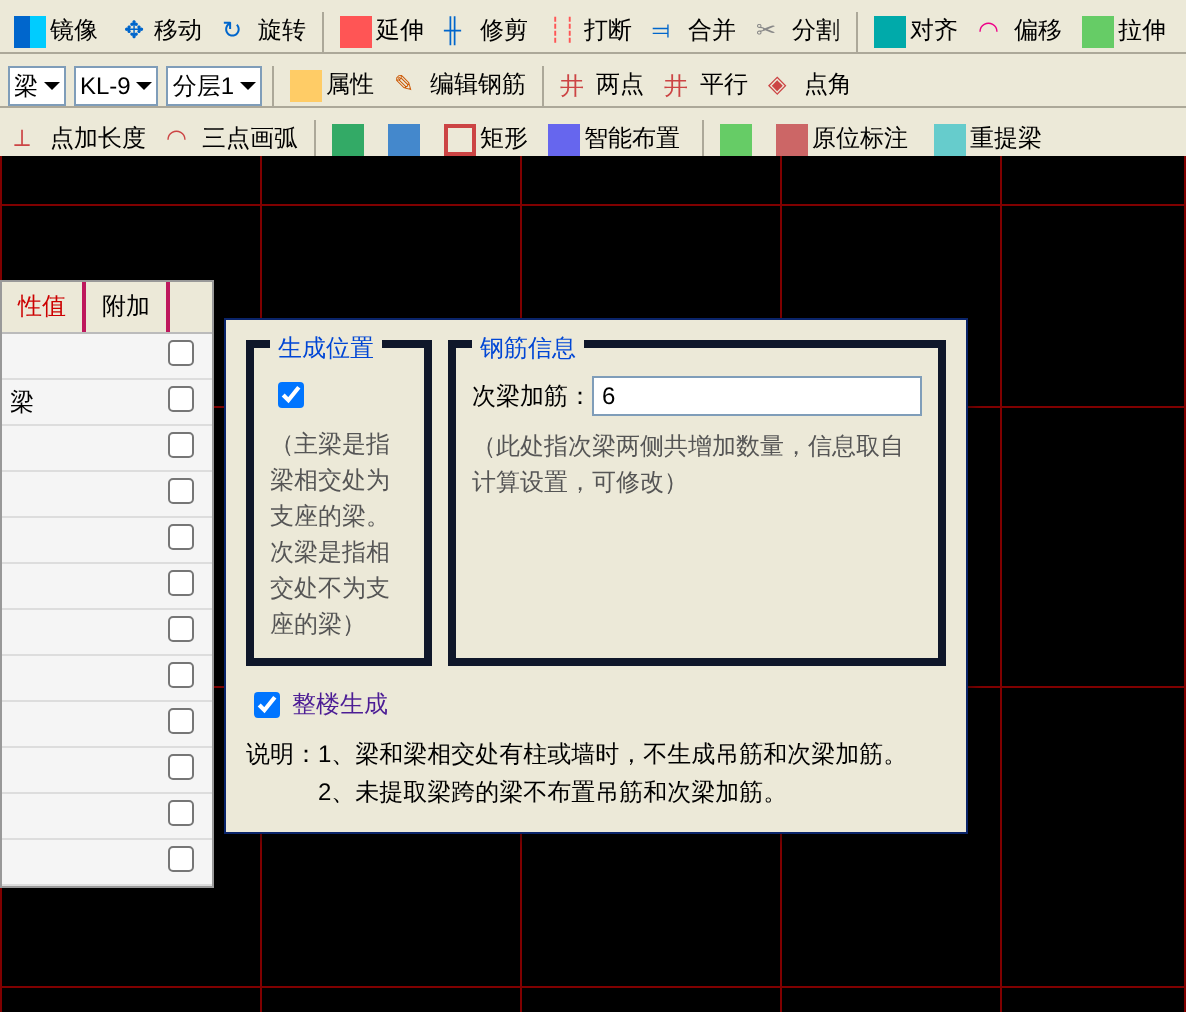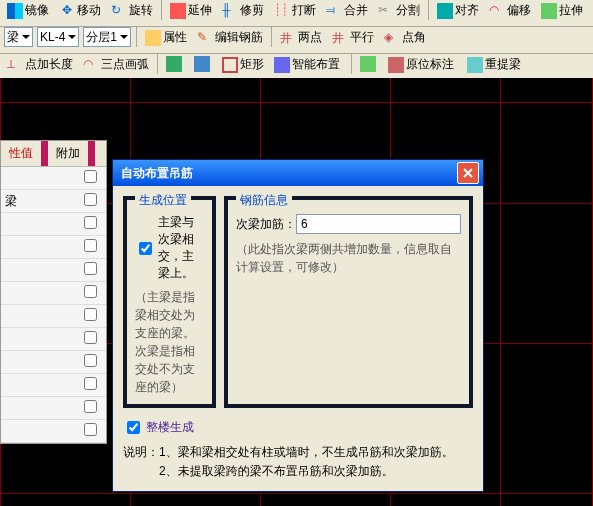--- a/index.html
+++ b/index.html
@@ -1,28 +1,28 @@
 <!DOCTYPE html>
 <html><head>
 <meta charset="utf-8">
 <style>
 html,body{margin:0;padding:0;font-family:"Microsoft YaHei","SimSun",sans-serif;font-size:12px;background:#000;overflow:hidden}
 body{width:593px;height:506px;position:relative}
-.toolbar{background:#ece9d8;border-bottom:1px solid #aca899;display:flex;align-items:flex-start;height:26px;padding:0 2px;white-space:nowrap;overflow:hidden}
+.toolbar{background:#ece9d8;border-bottom:1px solid #aca899;display:flex;align-items:flex-end;height:26px;padding:0 2px;white-space:nowrap;overflow:hidden}
 .toolbar .btn{display:inline-flex;align-items:center;padding:2px 4px;margin:0 1px;cursor:pointer}
 .toolbar .sep{width:1px;height:20px;background:#aca899;margin:0 3px}
 .ico{display:inline-block;width:16px;height:16px;margin-right:2px;flex-shrink:0}
 .combo{display:inline-flex;align-items:center;background:#fff;border:1px solid #7f9db9;height:18px;padding:0 2px;margin:0 2px}
 .combo .caret{width:0;height:0;border-left:4px solid transparent;border-right:4px solid transparent;border-top:4px solid #000;margin-left:3px}
 .canvas{position:absolute;top:78px;left:0;right:0;bottom:0;background:#000}
 .canvas .vline{position:absolute;top:0;bottom:0;width:1px;background:#800000}
 .canvas .hline{position:absolute;left:0;right:0;height:1px;background:#800000}
 .leftpanel{position:absolute;top:140px;left:0;width:105px;background:#f5f5f5;border:1px solid #999}
 .leftpanel .hdr{display:flex;background:#ece9d8;border-bottom:1px solid #bbb}
-.leftpanel .hdr div{padding:4px 8px;border-right:7px solid #be185d}
+.leftpanel .hdr div{padding:4px 8px;border-right:2px solid #be185d}
 .leftpanel .row{display:flex;align-items:center;height:22px;border-bottom:1px solid #ddd}
 .leftpanel .row .c1{width:70px;padding-left:4px;overflow:hidden}
 .leftpanel .row .c2{width:30px;text-align:center}
 .leftpanel .row input[type=checkbox]{margin:0}
 .dialog{position:absolute;top:159px;left:112px;width:370px;background:#ece9d8;border:1px solid #0a246a;box-shadow:2px 2px 6px rgba(0,0,0,.4);font-size:12px}
 .dialog .titlebar{height:26px;background:linear-gradient(#3a95ff,#0050e0);display:flex;align-items:center;color:#fff;font-weight:bold;padding:0 4px 0 8px}
 .dialog .titlebar .close{margin-left:auto;width:20px;height:20px;background:#e45640;border:1px solid #fff;border-radius:2px;display:flex;align-items:center;justify-content:center;cursor:pointer}
 .dialog .body{padding:10px}
 .fieldset{border:4px solid #0f172a;padding:8px;position:relative}
 .fieldset .legend{position:absolute;top:-8px;left:8px;background:#ece9d8;padding:0 4px;color:#0046d5}
@@ -87,21 +87,21 @@
       <span>拉伸</span>
     </span>
 </div>
 
 <div class="toolbar">
  <span class="combo">
       <span>梁</span>
       <span class="caret"></span>
     </span>
  <span class="combo">
-      <span>KL-4</span>
+      <span>KL-9</span>
       <span class="caret"></span>
     </span>
  <span class="combo">
       <span>分层1</span>
       <span class="caret"></span>
     </span>
  <span class="sep"></span>
  <span class="btn">
       <span class="ico" style="background:#fc6"></span>
       <span>属性</span>
@@ -229,35 +229,26 @@
         <div class="c2"><input type="checkbox" style=""></div>
       </div>
       <div class="row">
         <div class="c1"></div>
         <div class="c2"><input type="checkbox" style=""></div>
       </div>
     </div>
 </div>
 
 <div class="dialog">
- <div class="titlebar">
-  <span>自动布置吊筋</span>
-  <span class="close">
-        <svg width="12" height="12" viewBox="0 0 12 12">
-          <path d="M2 2L10 10M10 2L2 10" stroke="#fff" stroke-width="2"></path>
-        </svg>
-      </span>
- </div>
  <div class="body">
   <div class="row2">
    <div class="fieldset">
     <span class="legend">生成位置</span>
     <label class="chk">
             <input type="checkbox" checked="" style="">
-            <span>主梁与次梁相交，主梁上。</span>
           </label>
     <div class="note">（主梁是指梁相交处为支座的梁。次梁是指相交处不为支座的梁）</div>
    </div>
    <div class="fieldset">
     <span class="legend">钢筋信息</span>
     <div class="fld">
             <label>次梁加筋：</label>
             <input value="6" style="">
           </div>
     <div class="note">（此处指次梁两侧共增加数量，信息取自计算设置，可修改）</div>

